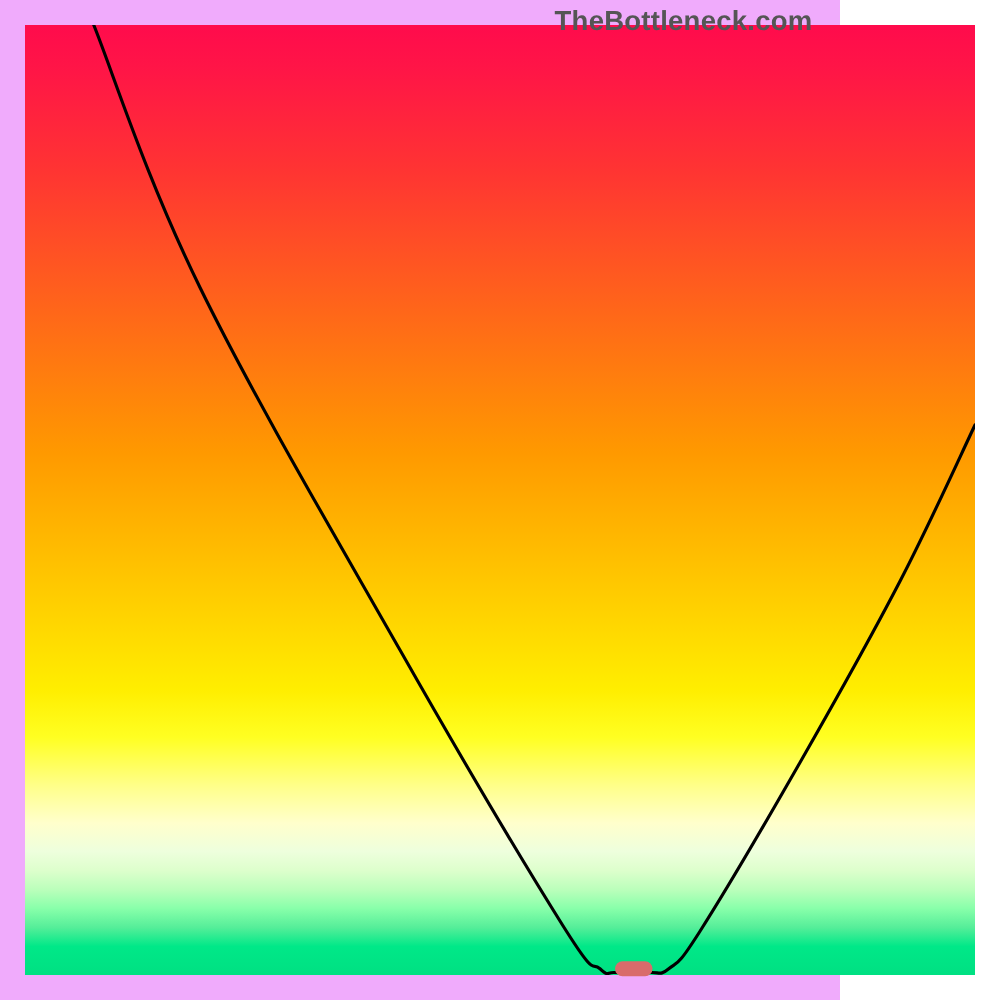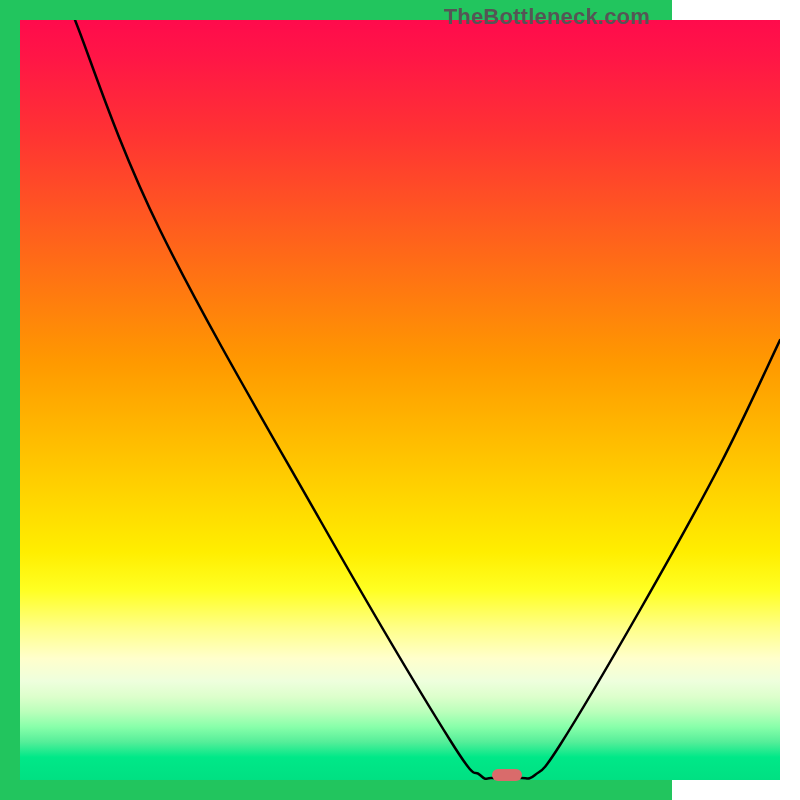--- a/index.html
+++ b/index.html
@@ -1,21 +1,21 @@
 <!DOCTYPE html>
 <html><head>
 <meta charset="utf-8">
 <style>
   * { margin: 0; padding: 0; box-sizing: border-box; }
   html, body { width: 800px; height: 800px; overflow: hidden; }
   .chart-container {
     position: relative;
     width: 672px;
     height: 800px;
-    background: #22c55e;
+    background: #f0abfc;
   }
   .plot-area {
     position: absolute;
     left: 20px;
     top: 20px;
     width: 760px;
     height: 760px;
     background: linear-gradient(to bottom,
       #ff0b4c 0%,
       #ff1646 5%,

